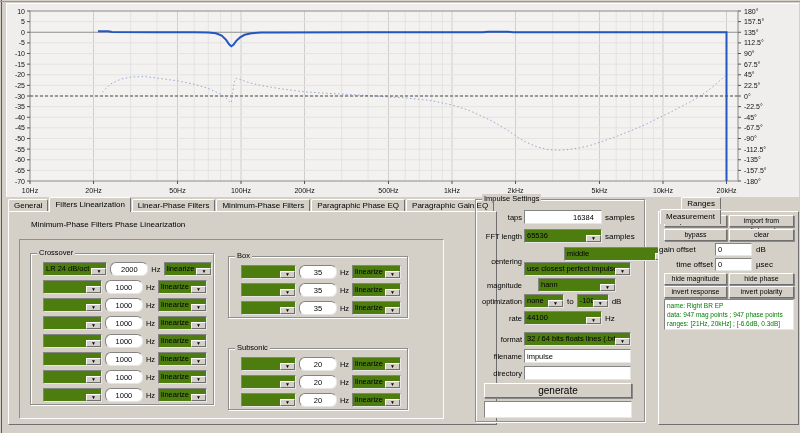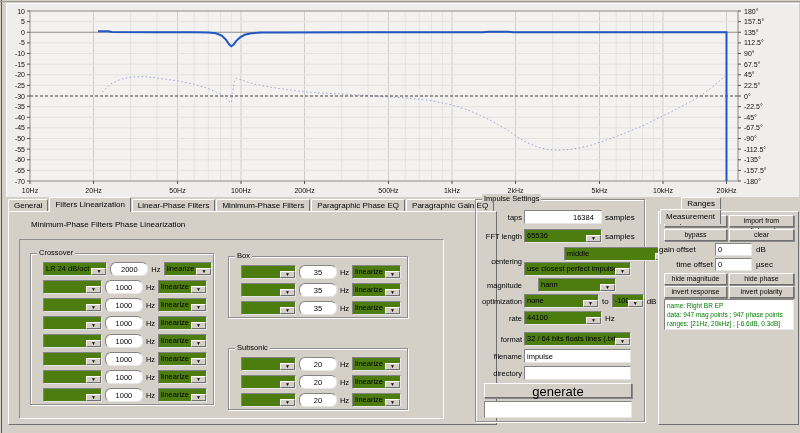--- a/index.html
+++ b/index.html
@@ -438,21 +438,21 @@
     <span class="ilabel" style="top:81px;left:0;">magnitude</span>
     <div class="irow" style="left:48px;top:78px;margin-left:14px;">
       <div class="combo" style="width:78px;">
           <span class="ctxt">hann</span>
           <span class="cbtn">▼</span>
         </div>
     </div>
 
     <span class="ilabel" style="top:97px;left:0;">optimization</span>
     <div class="irow" style="left:48px;top:94px;">
-      <div class="combo" style="width:75px;">
+      <div class="combo" style="width:40px;">
           <span class="ctxt">none</span>
           <span class="cbtn">▼</span>
         </div>
       <span>to</span>
       <div class="combo" style="width:32px;">
           <span class="ctxt">-100</span>
           <span class="cbtn">▼</span>
         </div>
       <span>dB</span>
     </div>
@@ -477,21 +477,21 @@
     <span class="ilabel" style="top:152px;left:0;">filename</span>
     <div class="irow" style="left:48px;top:149px;">
       <input class="tinput" style="width: 107px;" value="impulse">
     </div>
 
     <span class="ilabel" style="top:169px;left:0;">directory</span>
     <div class="irow" style="left:48px;top:166px;">
       <input class="tinput" style="width: 107px;" value="">
     </div>
 
-    <button class="btn3d" style="position:absolute;left:8px;top:183px;width:148px;height:15px;font-size:13px;">generate</button>
+    <button class="btn3d" style="position:absolute;left:8px;top:183px;width:148px;height:15px;font-size:10px;">generate</button>
     <div class="tinput" style="position:absolute;left:8px;top:201px;width:148px;height:17px;"></div>
   </div>
 
   <div class="tabbar" style="left:660px;top:197px;flex-direction:column;">
     <div class="mtab">Ranges</div>
     <div class="mtab active">Measurement</div>
   </div>
 
   <div class="right-content raised">
     <div class="rrow" style="left:5px;top:3px;gap:2px;">

